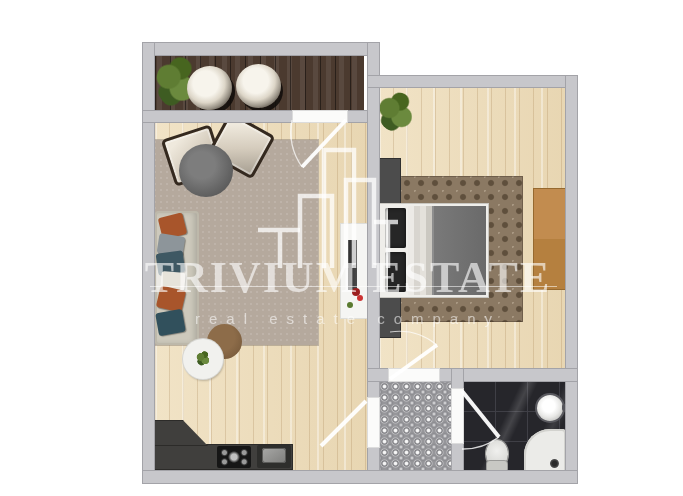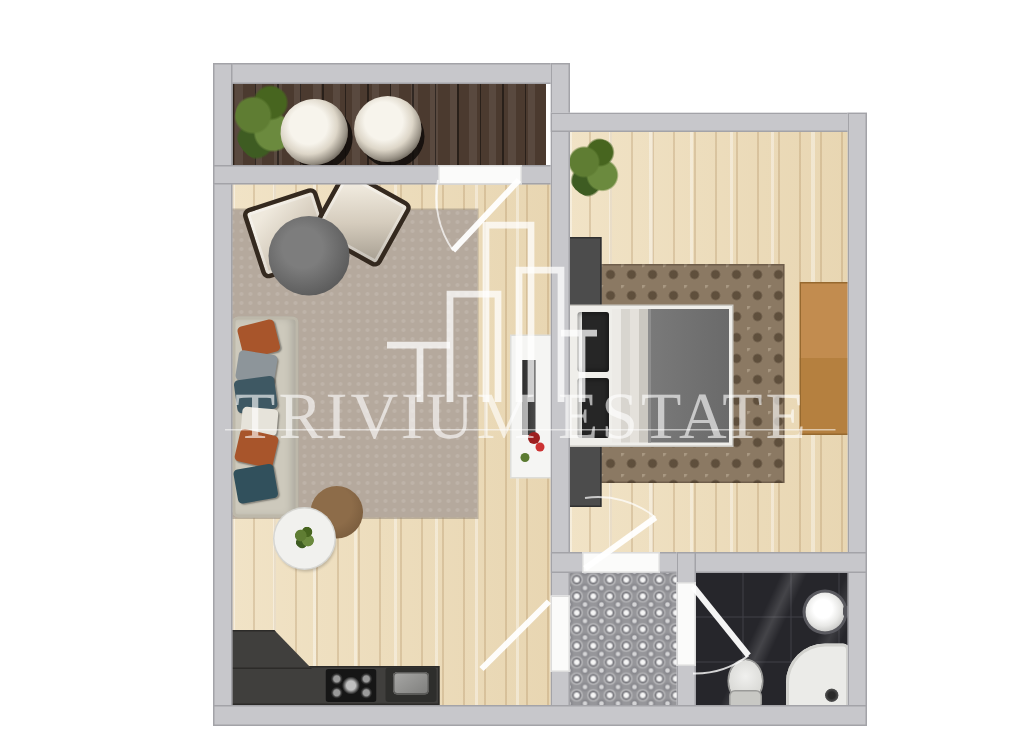--- a/index.html
+++ b/index.html
@@ -103,21 +103,21 @@
   .bed-blanket{background:linear-gradient(90deg,#7a7a7a,#6a6a6a);box-shadow:inset 2px 0 0 #8e8e8e;}
   .basin{border-radius:50%;background:radial-gradient(circle at 45% 42%, #ffffff 0 30%, #e8e8e6 55%, #c9c9c7 75%, #8f8f8d 100%);box-shadow:0 0 0 2px #5a5a60;}
   .toilet-bowl{border-radius:50% 50% 46% 46%;background:radial-gradient(circle at 50% 40%,#f0f0ee,#cfcfcb);box-shadow:0 0 0 1px #9a9a98;}
   .toilet-tank{border-radius:3px;background:#c8c8c4;box-shadow:0 0 0 1px #9a9a98;}
   .bathtub{background:#ebebe8;border-radius:26px 4px 2px 2px;box-shadow:inset 0 0 0 2px #d2d2ce;}
   .drain{border-radius:50%;background:radial-gradient(circle,#2a2a2a 35%,#555 70%,transparent 75%);}
   .faucet{background:#55555b;border-radius:2px;}
 
   
   .wm-text{color:rgba(255,255,255,.62);text-align:center;white-space:nowrap;pointer-events:none;}
-  .wm-brand{font-family:"Liberation Serif",serif;font-size:44px;letter-spacing:2px;font-weight:400;}
+  .wm-brand{font-family:"Liberation Serif",serif;font-size:44px;letter-spacing:2px;font-weight:700;}
   .wm-tagline{font-family:"Liberation Sans",sans-serif;font-size:15px;letter-spacing:9px;color:rgba(255,255,255,.55);}
   .wm-line{background:rgba(255,255,255,.55);height:1px;}
   svg{display:block;}
 </style>
 </head>
 <body>
 
 <div class="stage">
 
   <div class="abs floor-darkwood" style="left:155px;top:55px;width:209px;height:57px;"></div>
@@ -212,14 +212,15 @@
     <g stroke="rgba(255,255,255,0.75)" stroke-width="4.5" fill="none">
       <path d="M 60 123 V 51 H 92 V 123"></path>
       <path d="M 84 123 V 5 H 114 V 123"></path>
       <path d="M 106 123 V 35 H 134 V 123"></path>
       <path d="M 18 85 H 60 M 40 85 V 123"></path>
       <path d="M 134 77 H 158 M 148 77 V 123"></path>
     </g>
   </svg>
   <div class="abs wm-line" style="left:150px;top:286px;width:407px;"></div>
   <div class="abs wm-text wm-brand" style="left:138px;top:252px;width:420px;">TRIVIUM ESTATE</div>
+  <div class="abs wm-text wm-tagline" style="left:138px;top:310px;width:420px;">real estate company</div>
 
 </div>
 
 </body></html>

